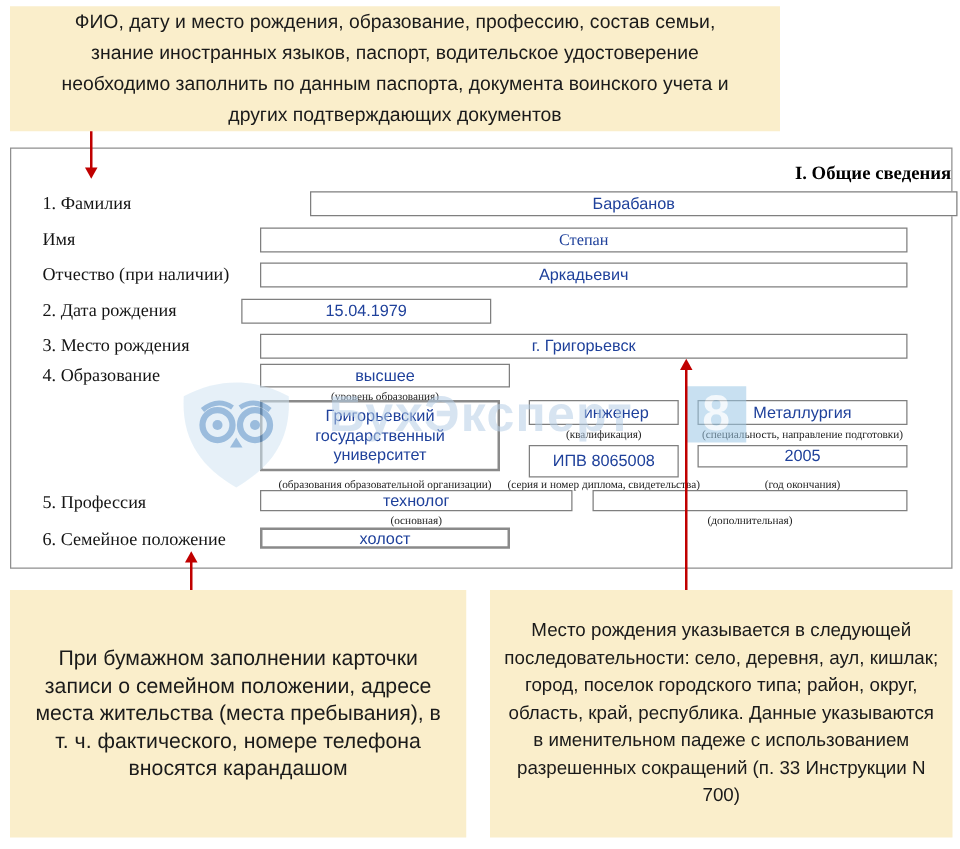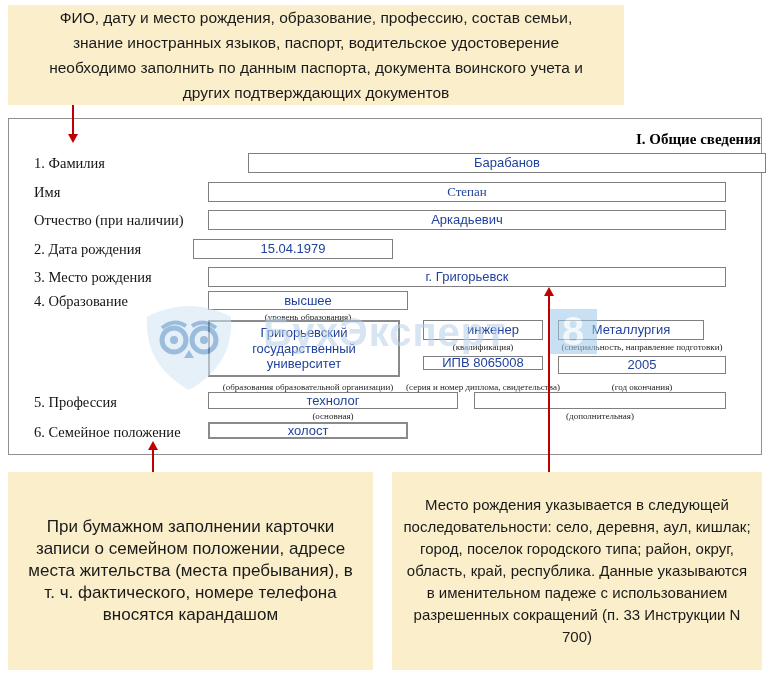--- a/index.html
+++ b/index.html
@@ -34,22 +34,22 @@
   .fcap{position:absolute;font-size:9px;color:#1e1e1e;text-align:center;white-space:nowrap;}
   
   .b-surname{left:199px;top:34px;width:518px;height:20px;margin-left:40px;}
   .b-name{left:199px;top:63px;width:518px;height:20px;font-family:Liberation Serif, serif;}
   .b-patronymic{left:199px;top:91px;width:518px;height:20px;}
   .b-birthdate{left:184px;top:120px;width:200px;height:20px;}
   .b-birthplace{left:199px;top:148px;width:518px;height:20px;}
   .b-edulevel{left:199px;top:172px;width:200px;height:19px;}
   .b-univ{left:199px;top:201px;width:192px;height:57px;padding:2px 6px;}
   .b-kval{left:414px;top:201px;width:120px;height:20px;padding-left:20px;}
-  .b-spec{left:549px;top:201px;width:146px;height:20px;}
-  .b-dipl{left:414px;top:237px;width:120px;height:14px;}
+  .b-spec{left:549px;top:201px;width:168px;height:20px;}
+  .b-dipl{left:414px;top:237px;width:120px;height:26px;}
   .b-year{left:549px;top:237px;width:168px;height:18px;}
   .b-prof1{left:199px;top:273px;width:250px;height:17px;}
   .b-prof2{left:465px;top:273px;width:252px;height:17px;}
   .b-marital{left:199px;top:303px;width:200px;height:17px;}
   .l-surname{top:36px;} .l-name{top:65px;} .l-patronymic{top:93px;}
   .l-birthdate{top:122px;text-align:right;} .l-birthplace{top:150px;} .l-education{top:174px;}
   .l-profession{top:275px;} .l-marital{top:305px;}
   .c-edulevel{left:199px;top:193px;width:200px;}
   .c-kval{left:394px;top:223px;width:160px;}
   .c-spec{left:534px;top:223px;width:198px;}

